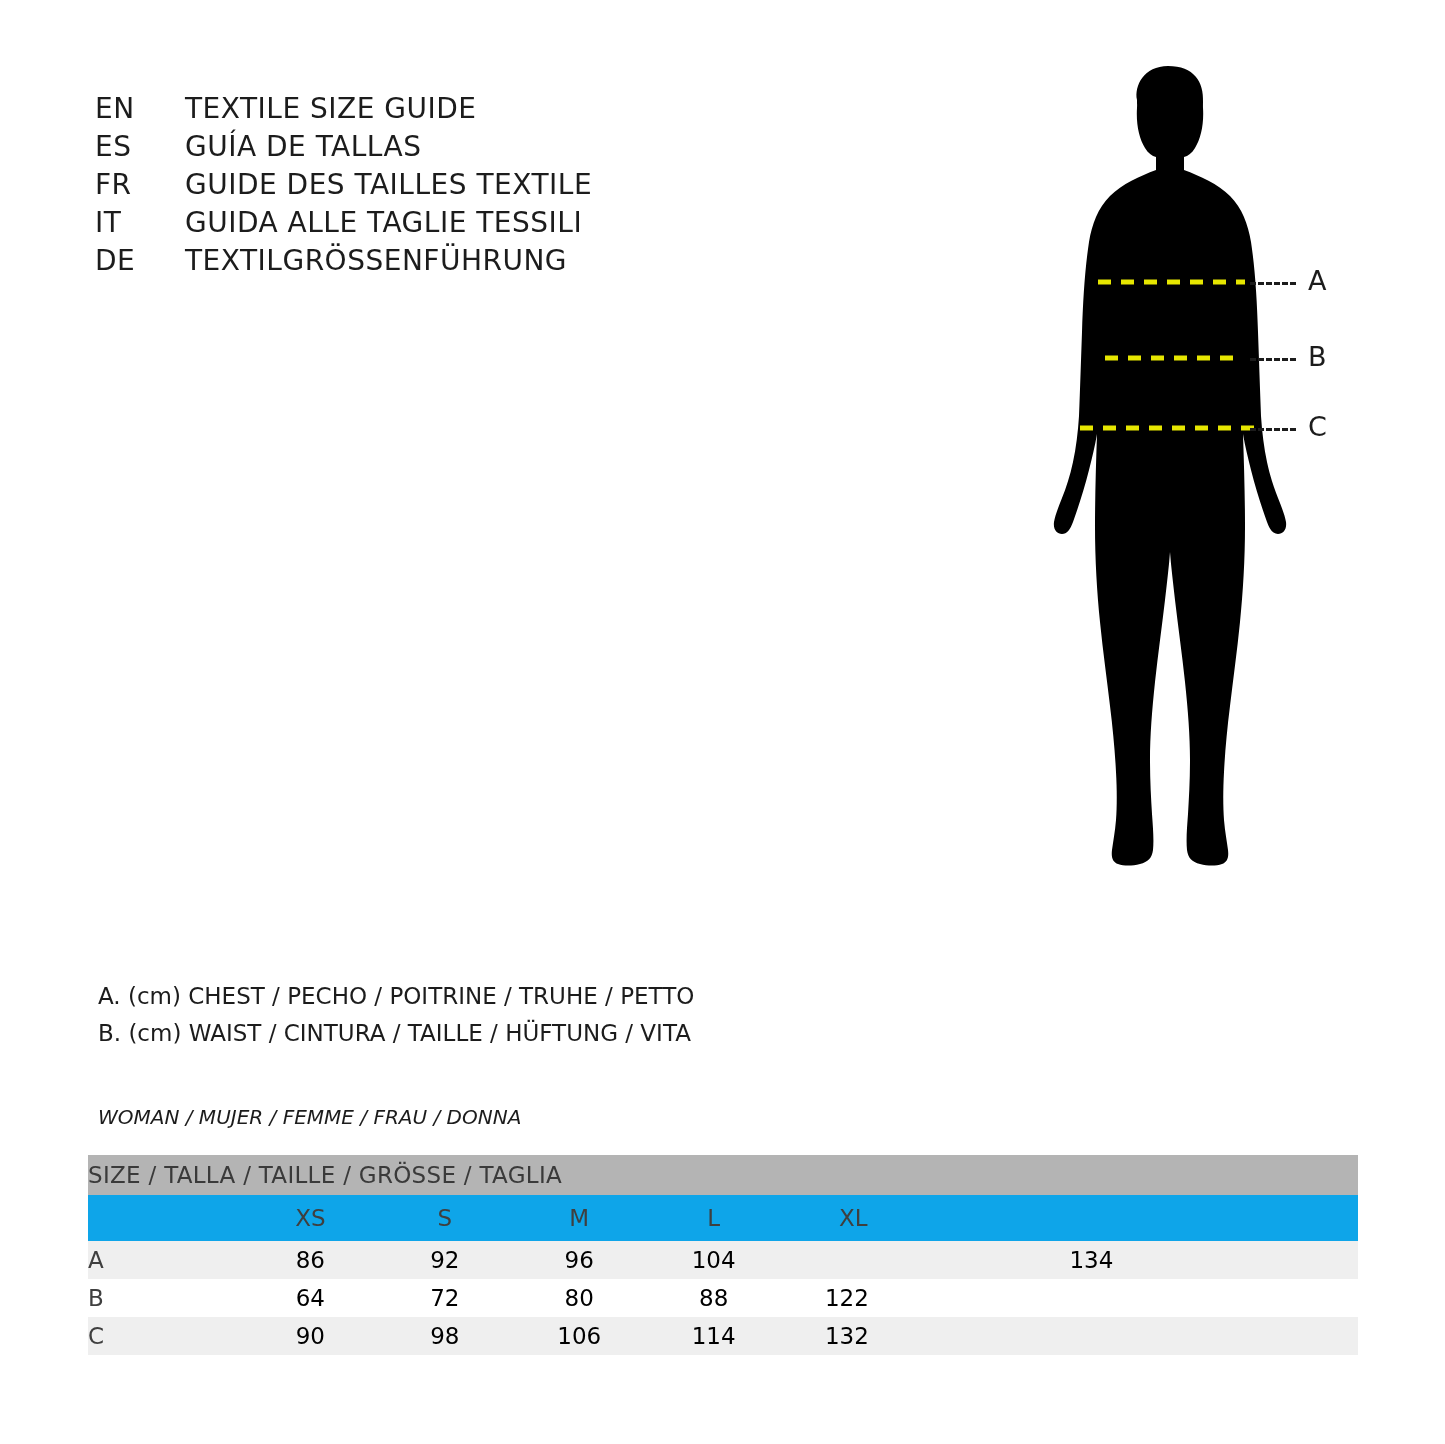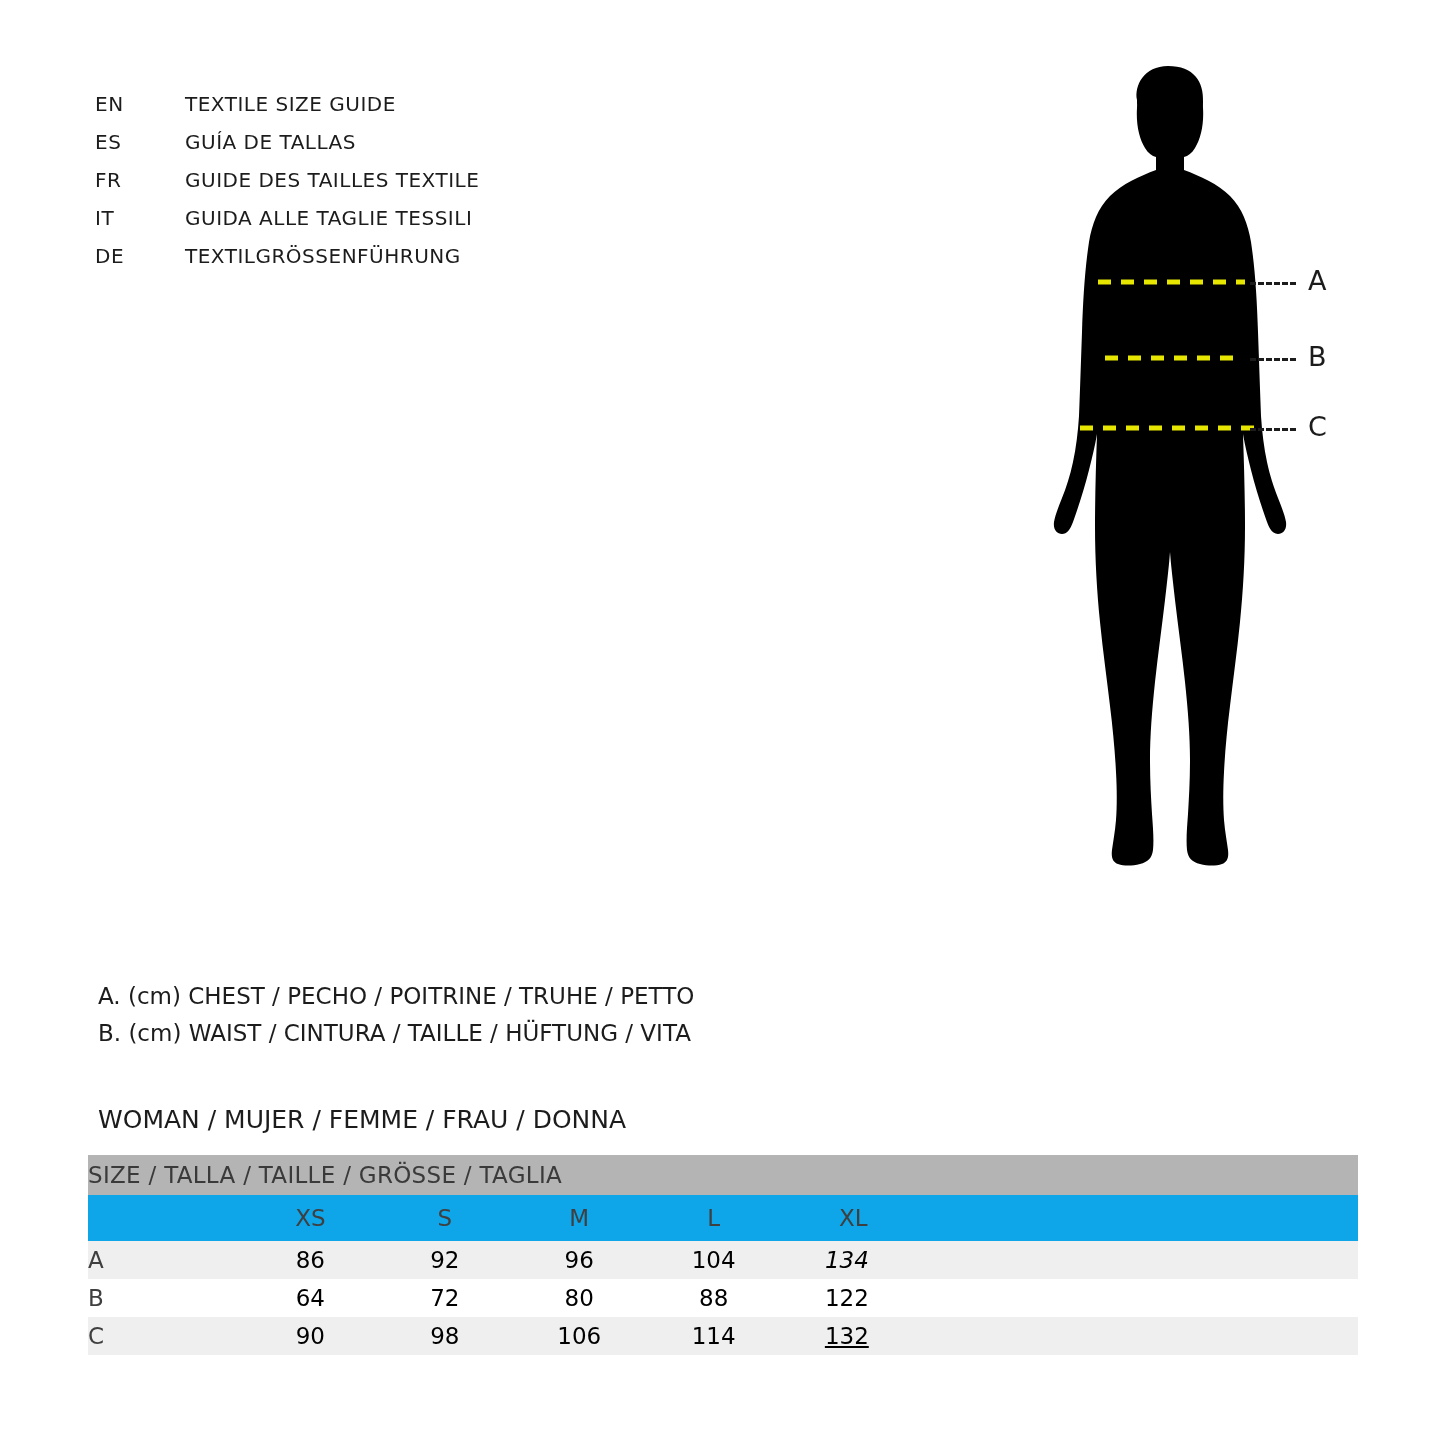--- a/index.html
+++ b/index.html
@@ -20,21 +20,21 @@
   #lang-block {
     position: absolute;
     left: 95px;
     top: 92px;
     width: 640px;
   }
   .lang-row {
     display: flex;
     align-items: baseline;
     height: 38px;
-    font-size: 20px;
+    font-size: 28px;
     letter-spacing: 0.5px;
     color: #1c1c1c;
   }
   .lang-code {
     width: 90px;
     flex: 0 0 90px;
   }
   .lang-text {
     white-space: nowrap;
   }
@@ -73,23 +73,24 @@
   .legend-row {
     font-size: 23px;
     line-height: 37px;
     color: #1c1c1c;
     white-space: nowrap;
   }
   #gender-row {
     position: absolute;
     left: 98px;
     top: 1105px;
-    font-size: 25px;
+    font-size: 20px;
     color: #1c1c1c;
     white-space: nowrap;
+    font-style: italic;
   }
 
   
   #size-table {
     position: absolute;
     left: 88px;
     top: 1155px;
     width: 1270px;
     border-collapse: collapse;
     font-size: 23px;
@@ -244,32 +245,32 @@
       <td class="col-size">M</td>
       <td class="col-size">L</td>
       <td class="col-rest" style="text-align:left; padding-left:58px;">XL</td>
     </tr>
     <tr class="tbl-data-row row-shade-a">
       <td class="rowlabel col-label">A</td>
       <td class="col-size">86</td>
       <td class="col-size">92</td>
       <td class="col-size">96</td>
       <td class="col-size">104</td>
-      <td class="col-rest" style="text-align:left; padding-left:44px;font-style:italic;">134</td>
+      <td class="col-rest" style="text-align:center; padding-left:44px;">134</td>
     </tr>
     <tr class="tbl-data-row row-shade-b">
       <td class="rowlabel col-label">B</td>
       <td class="col-size">64</td>
       <td class="col-size">72</td>
       <td class="col-size">80</td>
       <td class="col-size">88</td>
       <td class="col-rest" style="text-align:left; padding-left:44px;">122</td>
     </tr>
     <tr class="tbl-data-row row-shade-c">
       <td class="rowlabel col-label">C</td>
       <td class="col-size">90</td>
       <td class="col-size">98</td>
       <td class="col-size">106</td>
       <td class="col-size">114</td>
-      <td class="col-rest" style="text-align:left; padding-left:44px;text-decoration:underline;">132</td>
+      <td class="col-rest" style="text-align:left; padding-left:44px;">132</td>
     </tr>
   </tbody>
 </table>
 
 </body></html>

